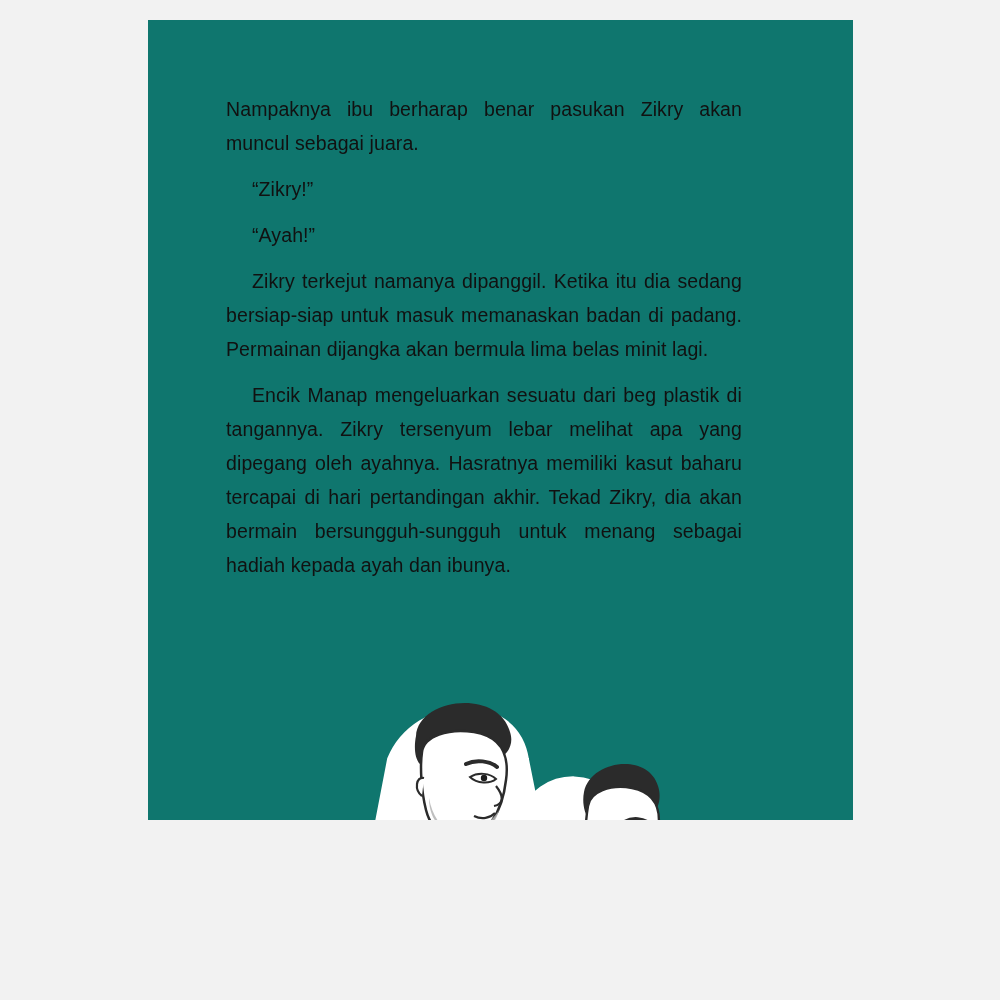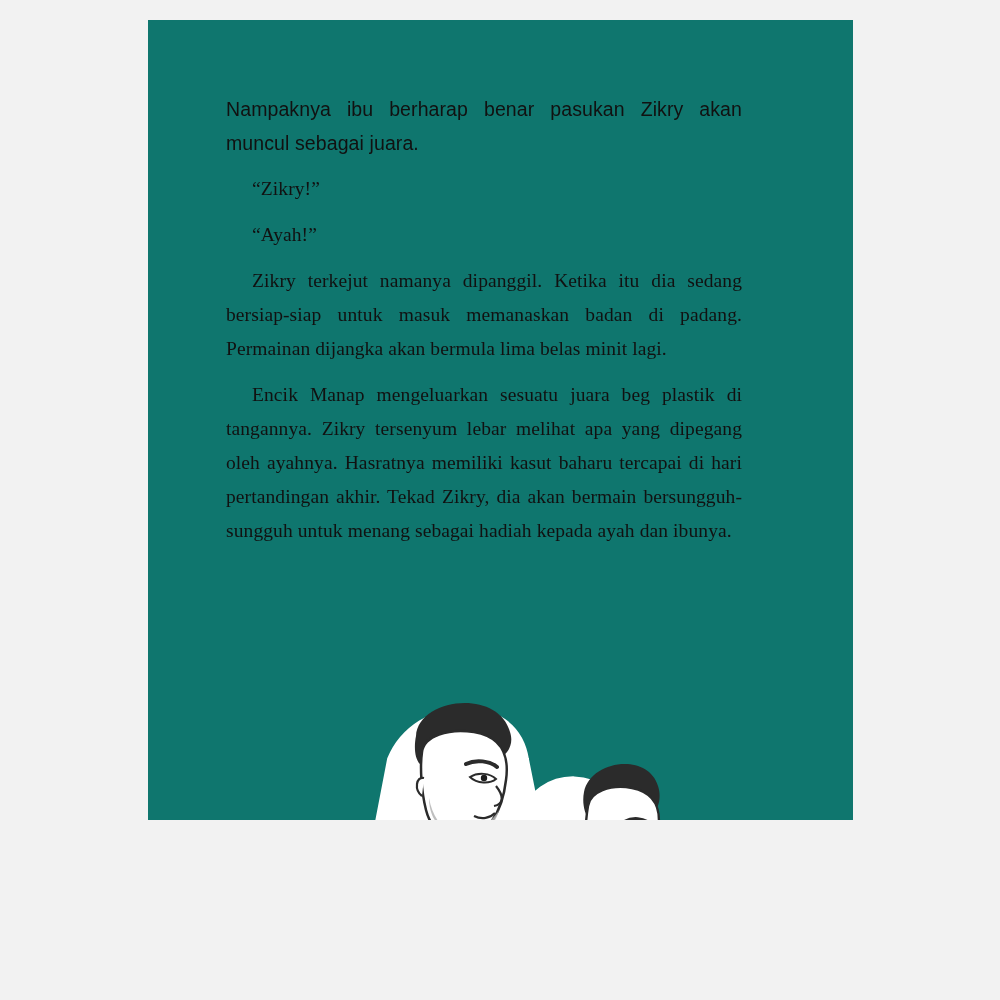--- a/index.html
+++ b/index.html
@@ -30,21 +30,20 @@
     font-size: 19.5px;
     line-height: 34px;
     color: #111111;
     text-align: justify;
     text-justify: inter-word;
     margin: 0 0 12px 0;
     letter-spacing: 0.1px;
   }
   .para.indent {
     text-indent: 26px;
-    font-family: Liberation Serif, serif;
   }
   .para:last-child {
     margin-bottom: 0;
   }
   
   #page-number {
     position: absolute;
     left: 75px;
     top: 925px;
     font-size: 26px;
@@ -70,21 +69,21 @@
 </head>
 <body>
 
 <div id="page">
 
   <div id="text-block">
     <p class="para">Nampaknya ibu berharap benar pasukan Zikry akan muncul sebagai juara.</p>
     <p class="para indent">“Zikry!”</p>
     <p class="para indent">“Ayah!”</p>
     <p class="para indent">Zikry terkejut namanya dipanggil. Ketika itu dia sedang bersiap-siap untuk masuk memanaskan badan di padang. Permainan dijangka akan bermula lima belas minit lagi.</p>
-    <p class="para indent">Encik Manap mengeluarkan sesuatu juara beg plastik di tangannya.  Zikry tersenyum lebar melihat apa yang dipegang oleh ayahnya. Hasratnya memiliki kasut baharu tercapai di hari pertandingan akhir. Tekad Zikry, dia akan bermain bersungguh-sungguh untuk menang sebagai hadiah kepada ayah dan ibunya.</p>
+    <p class="para indent">Encik Manap mengeluarkan sesuatu dari beg plastik di tangannya.  Zikry tersenyum lebar melihat apa yang dipegang oleh ayahnya. Hasratnya memiliki kasut baharu tercapai di hari pertandingan akhir. Tekad Zikry, dia akan bermain bersungguh-sungguh untuk menang sebagai hadiah kepada ayah dan ibunya.</p>
   </div>
 
   <div id="page-number">40</div>
 
   <svg id="page-number-flourish" viewBox="0 0 90 40">
     <path d="M2 24 C 18 30, 30 28, 40 22" stroke="#8a8a8a" stroke-width="1.6" fill="none" stroke-dasharray="4 5"></path>
     <path d="M2 30 C 16 36, 28 34, 38 28" stroke="#8a8a8a" stroke-width="1.2" fill="none" stroke-dasharray="3 5"></path>
     <g transform="translate(46,14)">
       <ellipse cx="-6" cy="-2" rx="7" ry="5.5" fill="#6e6e6e" transform="rotate(-25)"></ellipse>
       <ellipse cx="6" cy="-1" rx="7" ry="5.5" fill="#9a9a9a" transform="rotate(20)"></ellipse>

